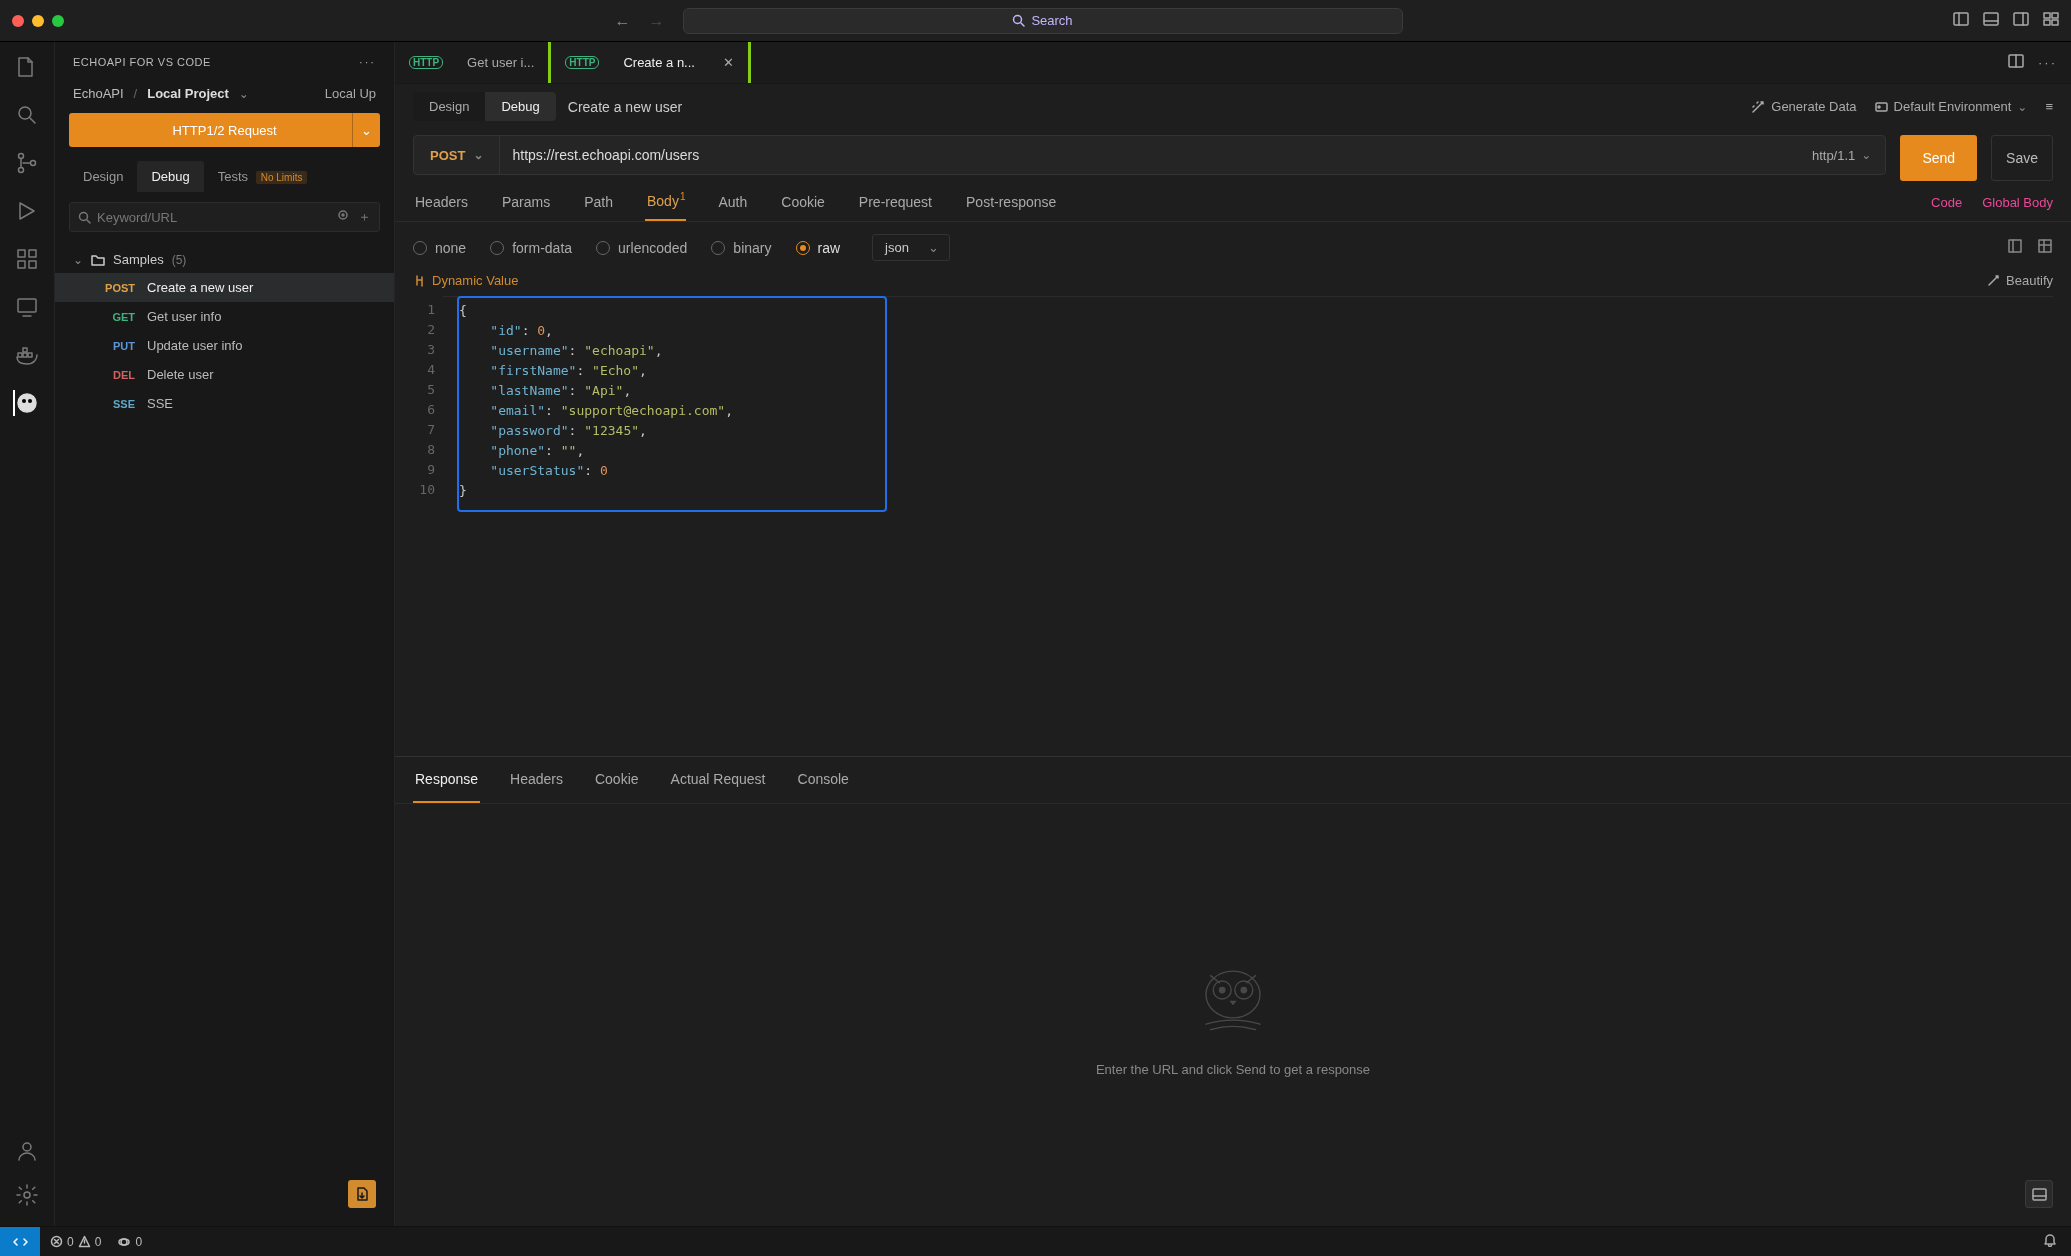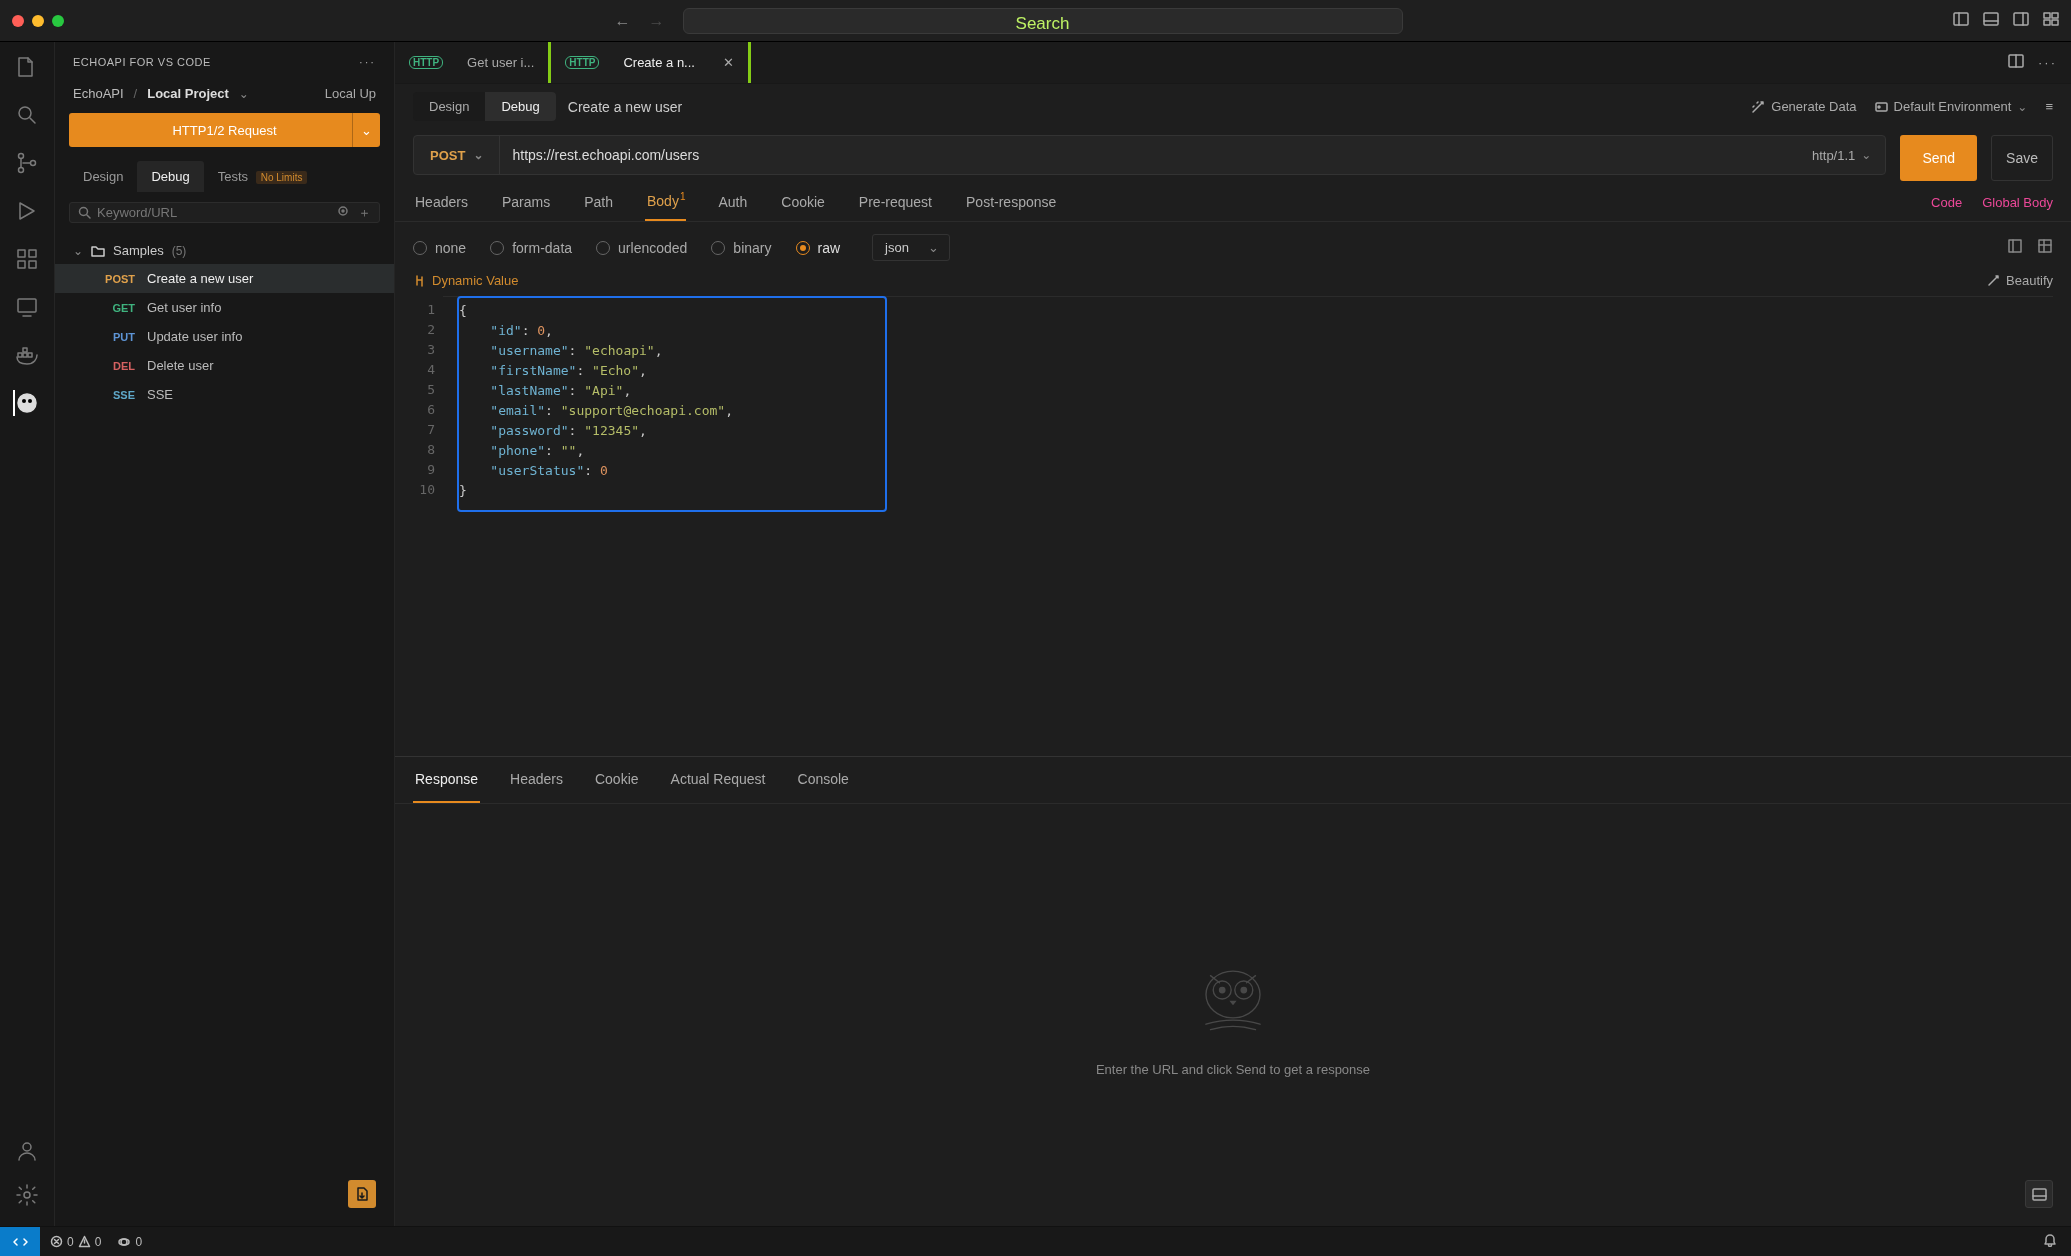--- a/index.html
+++ b/index.html
@@ -10,42 +10,42 @@
   width: 2071px;
   height: 1256px;
   overflow: hidden;
   font-size: 13px;
 }
 .titlebar { height: 42px; background: #1f1f1f; display: flex; align-items: center; padding: 0 12px; border-bottom: 1px solid #000; }
 .traffic { display: flex; gap: 8px; }
 .dot { width: 12px; height: 12px; border-radius: 50%; }
 .dot.red { background: #ff5f57; } .dot.yellow { background: #febc2e; } .dot.green { background: #28c840; }
 .navarrows { margin-left: auto; display: flex; gap: 18px; color: #888; font-size: 16px; padding-right: 18px; }
-.searchbar { width: 720px; height: 26px; background: #2a2a2a; border: 1px solid #3a3a3a; border-radius: 6px; display: flex; align-items: center; justify-content: center; color: #bef264; font-size: 17px; gap: 6px; flex-direction: column; }
+.searchbar { width: 720px; height: 26px; background: #2a2a2a; border: 1px solid #3a3a3a; border-radius: 6px; display: flex; align-items: center; justify-content: center; color: #c4b5fd; font-size: 13px; gap: 6px; }
 .titleright { margin-left: auto; display: flex; gap: 14px; color: #aaa; }
 
 .main { display: flex; height: calc(100% - 42px - 30px); }
 .activitybar { width: 55px; background: #181818; display: flex; flex-direction: column; align-items: center; padding-top: 12px; gap: 22px; border-right: 1px solid #252525; }
 .activitybar .ab { width: 26px; height: 26px; color: #7a7a7a; display: flex; align-items: center; justify-content: center; }
 .activitybar .ab.active { color: #fff; border-left: 2px solid #fff; margin-left: -2px; padding-left: 0; }
 .ab svg { width: 24px; height: 24px; }
 .activitybottom { margin-top: auto; display: flex; flex-direction: column; align-items: center; gap: 18px; padding-bottom: 18px; color: #7a7a7a; }
 
 .sidebar { width: 340px; background: #181818; border-right: 1px solid #252525; display: flex; flex-direction: column; position: relative; }
 .sbhead { height: 40px; display: flex; align-items: center; padding: 0 18px; font-size: 11px; color: #bbb; letter-spacing: .5px; justify-content: space-between; }
 .sbbread { display: flex; align-items: center; gap: 10px; padding: 4px 18px 12px; color: #bbb; font-size: 13px; }
 .sbbread .proj { color: #ddd; font-weight: 600; }
 .teamup { color: #aaa; font-size: 13px; }
 .httpbtn { margin: 0 14px 14px; height: 34px; background: #e78a1e; color: #fff; border-radius: 3px; display: flex; align-items: center; justify-content: center; font-size: 13px; position: relative; }
 .httpbtn .dd { position: absolute; right: 0; top: 0; width: 28px; height: 100%; border-left: 1px solid rgba(0,0,0,.25); display: flex; align-items: center; justify-content: center; }
 .sbtabs { display: flex; padding: 0 14px; gap: 0; font-size: 13px; color: #999; }
 .sbtabs .t { padding: 8px 14px; cursor: pointer; }
 .sbtabs .t.active { background: #262626; color: #eee; border-radius: 3px 3px 0 0; }
 .nolimits { background: #3a2a1a; color: #d28b2e; font-size: 10px; padding: 1px 5px; border-radius: 2px; margin-left: 4px; }
-.sbsearch { margin: 10px 14px; height: 21px; background: #1f1f1f; border: 1px solid #2c2c2c; border-radius: 3px; display: flex; align-items: center; padding: 0 8px; color: #777; gap: 6px; }
+.sbsearch { margin: 10px 14px; height: 30px; background: #1f1f1f; border: 1px solid #2c2c2c; border-radius: 3px; display: flex; align-items: center; padding: 0 8px; color: #777; gap: 6px; }
 .sbsearchright { margin-left: auto; display: flex; gap: 8px; color: #777; }
 .tree { padding: 4px 0; }
 .treegroup { display: flex; align-items: center; gap: 8px; padding: 6px 18px; color: #ccc; font-size: 13px; }
 .treegroup .cnt { color: #777; font-size: 12px; }
 .treeitem { display: flex; align-items: center; gap: 12px; padding: 7px 18px 7px 38px; font-size: 13px; color: #bbb; }
 .treeitem.sel { background: #2a2d2e; color: #eee; }
 .method { width: 42px; font-size: 11px; font-weight: 700; text-align: right; }
 .m-post { color: #e0a14b; } .m-get { color: #3fb37f; } .m-put { color: #5e95d6; } .m-del { color: #d46161; } .m-sse { color: #5fa8c9; }
 .sidebottomicon { position: absolute; right: 18px; bottom: 18px; width: 28px; height: 28px; background: #d28b2e; border-radius: 3px; display: flex; align-items: center; justify-content: center; color: #1a1a1a; }
 

